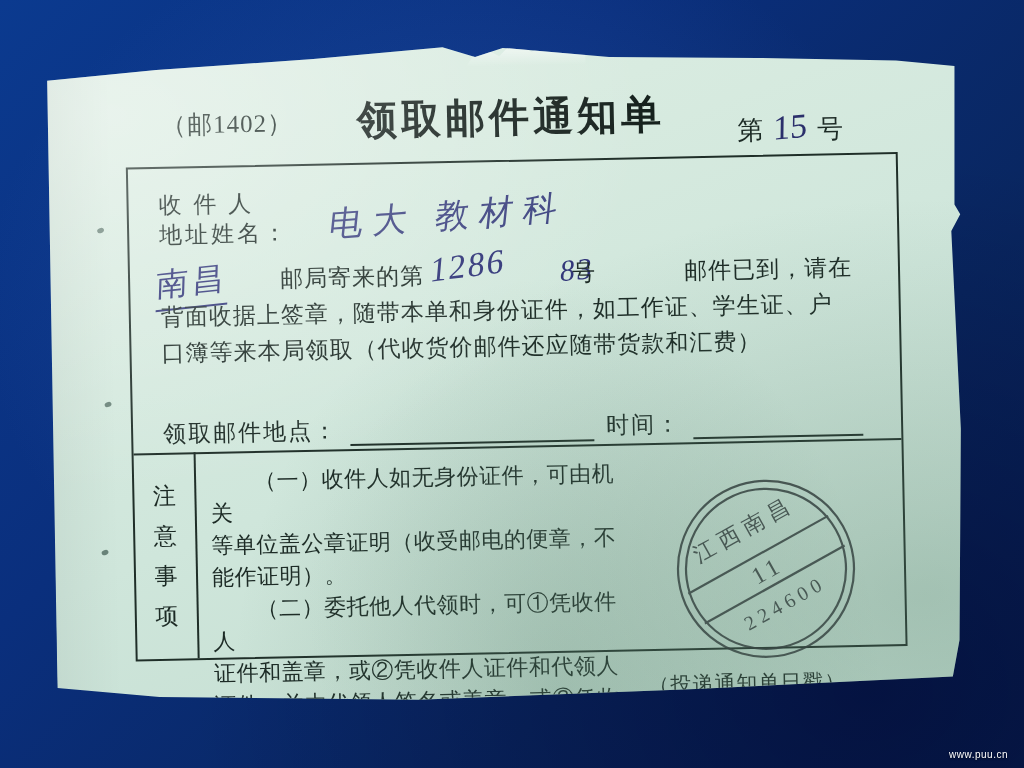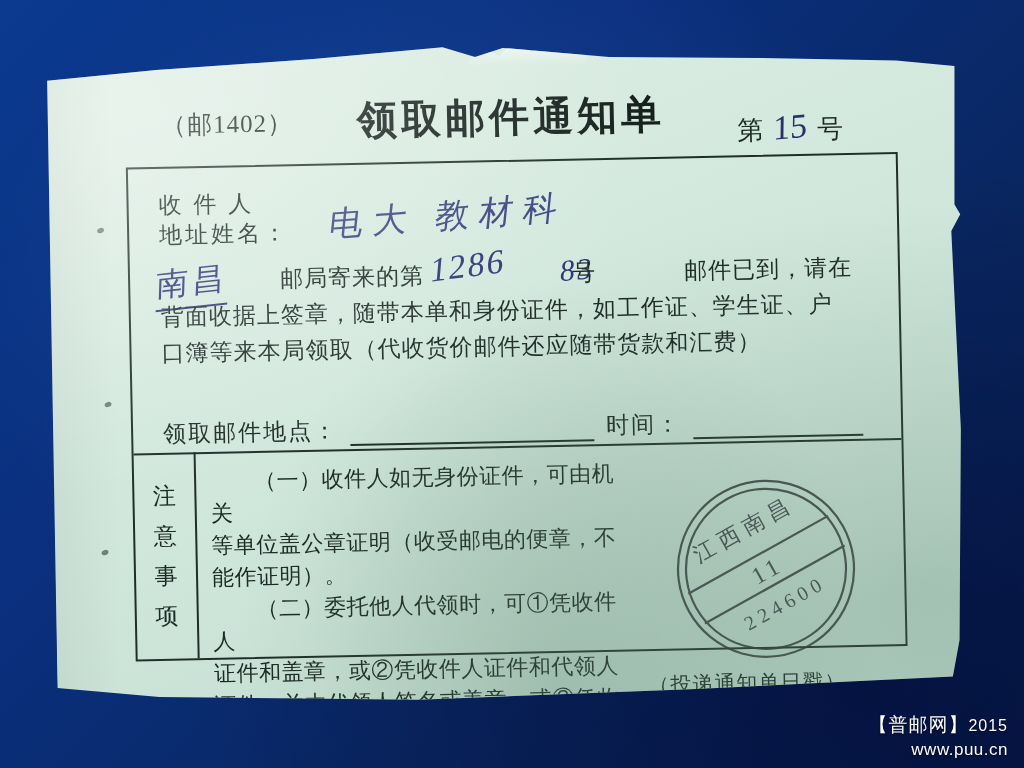--- a/index.html
+++ b/index.html
@@ -272,21 +272,21 @@
     position: absolute;
     right: 16px;
     bottom: 8px;
     text-align: right;
     color: #ffffff;
     font-family: "Liberation Sans", sans-serif;
     text-shadow: 0 1px 2px rgba(0,0,0,0.6);
   }
   .watermark .line1 { font-size: 19px; letter-spacing: 1px; }
   .watermark .line1 .year { font-size: 16px; }
-  .watermark .line2 { font-size: 17px; margin-top: 2px; letter-spacing: 0.5px; }
+  .watermark .line2 { font-size: 10px; margin-top: 2px; letter-spacing: 0.5px; }
 </style>
 </head>
 <body>
 
 <div id="stage">
 
   <div id="paper">
 
     <div class="tear"></div>
 
@@ -354,19 +354,16 @@
             </g>
           </svg>
         </div>
         <div class="stamp-caption">（投递通知单日戳）</div>
       </div>
 
     </div>
   </div>
 
   <div class="watermark">
-    <div class="line1">
-      <span>【普邮网】</span><span class="year">2015</span>
-    </div>
     <div class="line2">www.puu.cn</div>
   </div>
 
 </div>
 
 </body></html>

